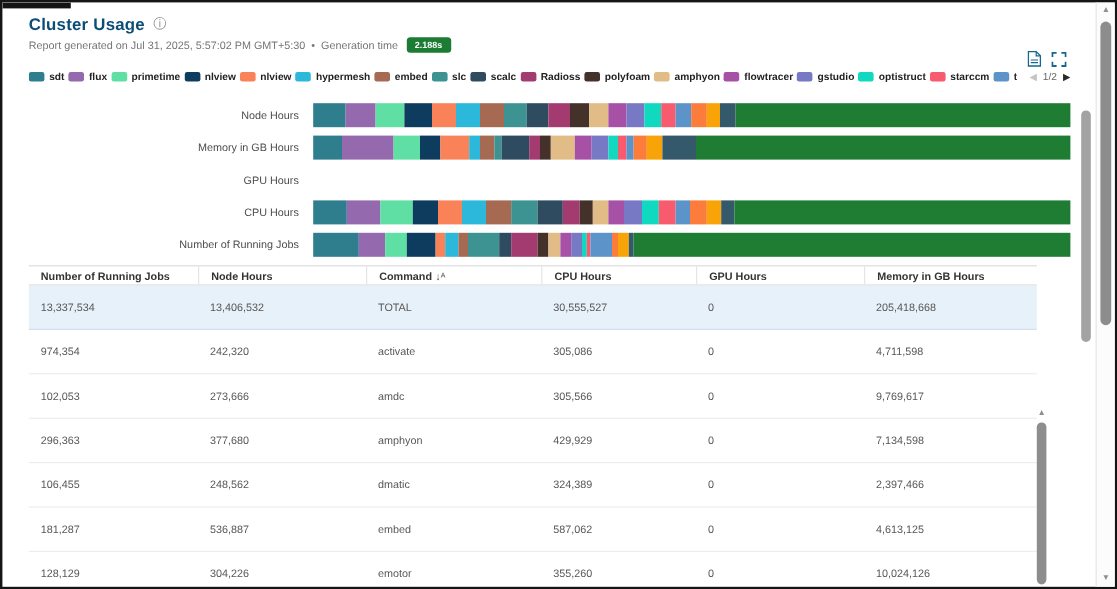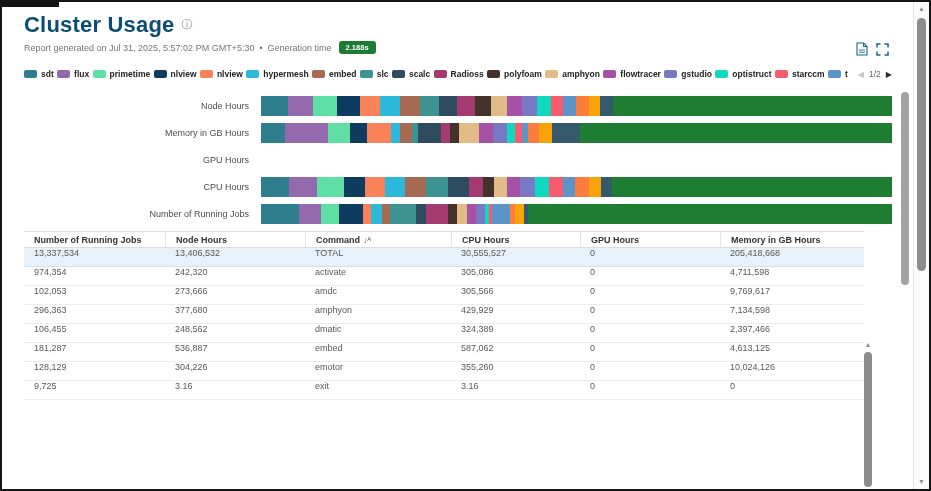--- a/index.html
+++ b/index.html
@@ -5,21 +5,21 @@
   * { margin:0; padding:0; box-sizing:border-box; }
   body { background:#ffffff; font-family:"Liberation Sans", sans-serif; }
   .frame { position:relative; width:931px; height:491px; border:2px solid #151515;
            background:#fff; overflow:hidden; font-family:"Liberation Sans", sans-serif; }
   .corner-artifact { position:absolute; top:0; left:0; width:57px; height:5px; background:#141414; }
 
   .content { position:absolute; left:0; top:0; right:16px; bottom:0; padding:10px 21px 0 22px; }
 
   
   .title-row { display:flex; align-items:center; }
-  .page-title { font-size:22px; font-weight:700; color:#0b4d74; letter-spacing:.2px; }
+  .page-title { font-size:14px; font-weight:700; color:#0b4d74; letter-spacing:.2px; }
   .info-icon { color:#8a8a8a; font-size:11px; margin-left:7px; margin-top:-2px; }
   .sub-row { display:flex; align-items:center; gap:5px; font-size:9px; color:#757575; margin-top:3px; }
   .badge { background:#1d7c33; color:#fff; font-size:7.5px; font-weight:700;
            padding:2px 7px; border-radius:3px; margin-left:2px; }
   .chart-toolbar { position:absolute; top:40px; right:24px; display:flex; gap:8px; }
   .tool { display:inline-flex; align-items:center; cursor:pointer; }
 
   
   .legend-row { margin-top:15px; display:flex; align-items:center; white-space:nowrap; overflow:hidden; }
   .legend-items { display:flex; flex:1; justify-content:space-between; align-items:center; margin-right:10px; overflow:hidden; }
@@ -46,21 +46,21 @@
   .t-head { display:flex; height:17px; border-top:1px solid #dcdcdc; border-bottom:1px solid #dcdcdc; align-items:stretch; }
   .t-head .t-cell { display:flex; align-items:center; font-weight:700; color:#333; }
   .t-head .t-cell + .t-cell { border-left:1px solid #e5e5e5; }
   .t-cell { padding-left:10px; font-size:9px; color:#585858; overflow:hidden; white-space:nowrap; }
   .t-cell:nth-child(1){width:141px;flex:none}
   .t-cell:nth-child(2){width:140px;flex:none}
   .t-cell:nth-child(3){width:146px;flex:none}
   .t-cell:nth-child(4){width:129px;flex:none}
   .t-cell:nth-child(5){width:140px;flex:none}
   .t-cell:nth-child(6){flex:1}
-  .t-row { display:flex; height:19px; border-bottom:1px solid #ededed; }
+  .t-row { display:flex; height:37px; align-items:center; border-bottom:1px solid #ededed; }
   .t-row.highlight { background:#e7f1fa; border-bottom:1px solid #cfe2f2; }
   .sort { font-size:8.5px; color:#555; margin-left:3px; font-weight:400; }
 
   
   .outer-scrollbar { position:absolute; top:0; right:0; bottom:0; width:16px;
                      background:#fcfcfc; border-left:1px solid #e6e6e6; }
   .sb-arrow { position:absolute; left:0; width:100%; text-align:center; font-size:7px; color:#8f8f8f; line-height:10px; }
   .sb-up { top:2px; } .sb-down { bottom:2px; }
   .outer-thumb { position:absolute; left:3px; top:16px; width:9px; height:253px; background:#8d8d8d; border-radius:5px; }
   .chart-thumb { position:absolute; left:899px; top:90px; width:8px; height:193px; background:#a3a3a3; border-radius:4px; }

